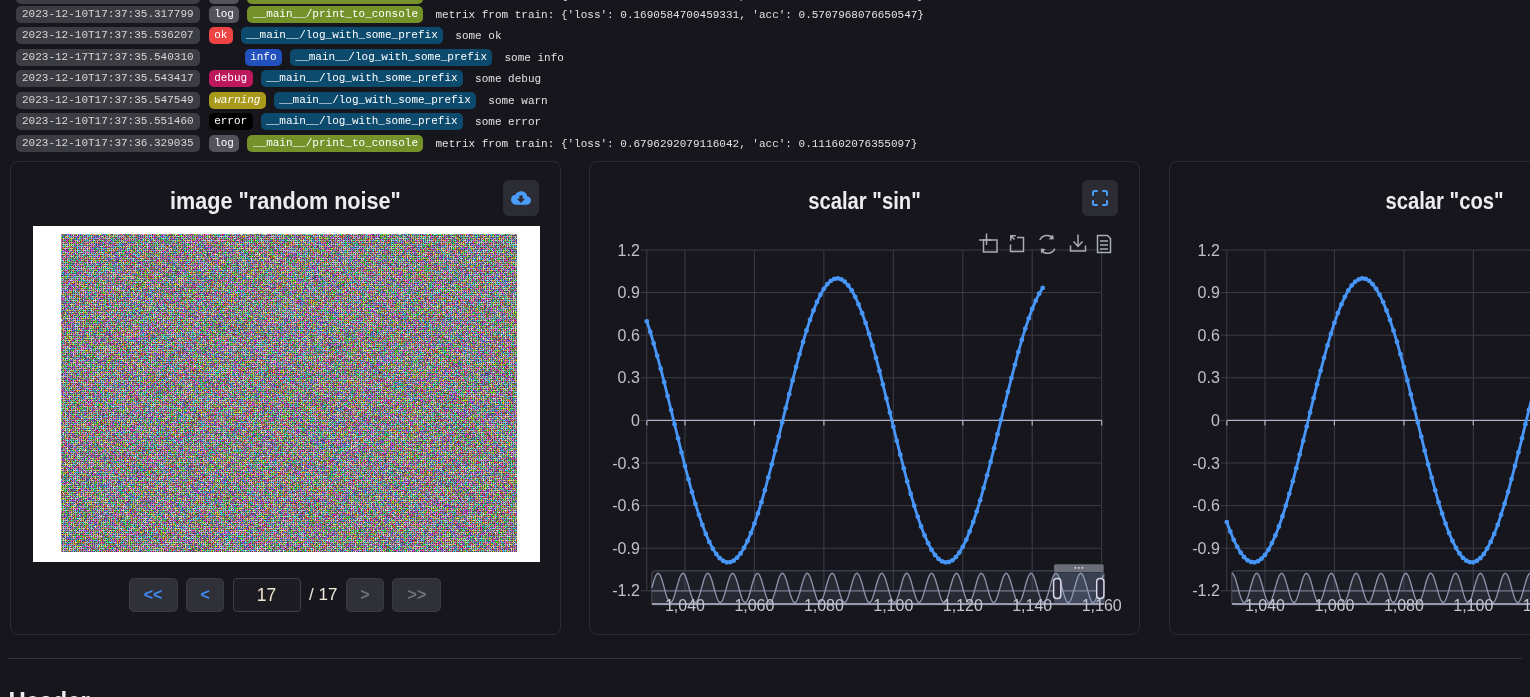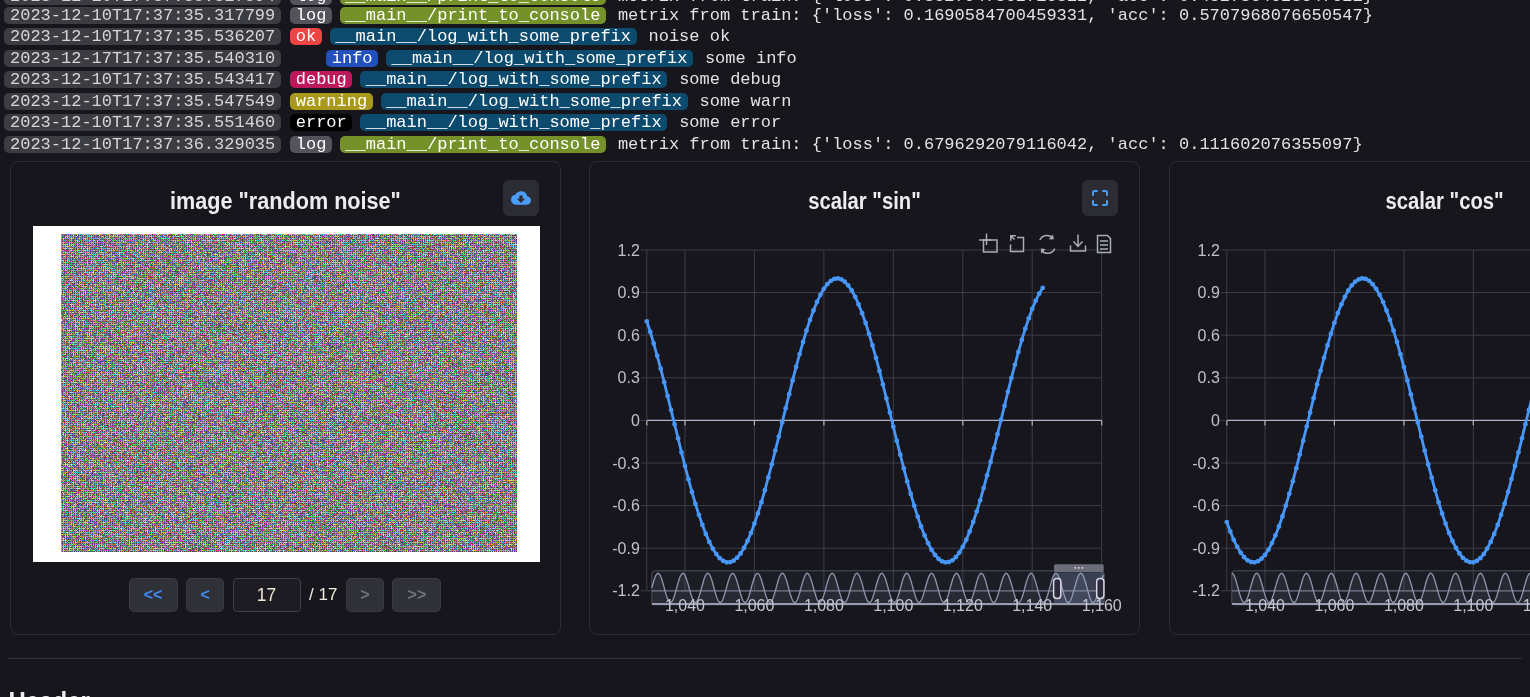--- a/index.html
+++ b/index.html
@@ -1,45 +1,45 @@
 <!DOCTYPE html>
 <html><head><meta charset="utf-8"><style>
 * { margin:0; padding:0; box-sizing:border-box; }
 html,body { width:1530px; height:697px; background:#16161c; overflow:hidden; position:relative;
   font-family:"Liberation Sans", sans-serif; }
-.logrow { position:absolute; left:4px; white-space:nowrap;
-  font-family:"Liberation Mono", monospace; font-size:17px; }
+.logrow { position:absolute; left:16px; white-space:nowrap;
+  font-family:"Liberation Mono", monospace; font-size:11px; }
 .b { display:inline-block; height:17px; line-height:17px; border-radius:5px;
   padding:0 5.5px; margin-right:8px; vertical-align:middle; color:#fff; }
 .ts { background:#3c3c43; color:#d6d6d8; margin-right:9px; padding:0 6px; }
 .b.src-olive, .b.src-teal { margin-right:12px; }
 .lvl-log { background:#53535b; }
 .lvl-ok { background:#ef4444; }
 .lvl-info { background:#2251bd;margin-left:36px; }
 .lvl-debug { background:#be185d; }
-.lvl-warning { background:#a9991b; }
+.lvl-warning { background:#a9991b;font-style:italic; }
 .lvl-error { background:#000000; }
 .src-olive { background:#75922a; }
 .src-teal { background:#0c4a6e; }
 .msg { color:#e2e2e4; vertical-align:middle; }
 .card { position:absolute; top:160.5px; width:551px; height:474px;
   border:1px solid #2c2c35; border-radius:8px; background:#16161c; }
 .ctitle { position:absolute; top:26.3px; left:0; width:100%; text-align:center;
   font-size:23px; font-weight:700; color:#ededf0; transform:scaleX(0.88); }
 .cbtn { position:absolute; top:18px; right:21px; width:36px; height:36px;
   background:#2c2c34; border-radius:6px; display:flex; align-items:center; justify-content:center; }
 .pgbtn { height:34px; background:#303038; border-radius:5px; border:1px solid #3a3a42;
   display:flex; align-items:center; justify-content:center;
   font-size:16px; font-weight:700; color:#3f8cf3; }
 .pgbtn.dis { color:#72737a; }
 </style></head><body>
 
 <div class="logrow" style="top:-12.6px"><span class="b ts">2023-12-10T17:37:35.317594</span><span class="b lvl-log">log</span><span class="b src-olive">__main__/print_to_console</span><span class="msg">metrix from train: {'loss': 0.3827947362718312, 'acc': 0.4827364623847621}</span></div>
 <div class="logrow" style="top:5.9px"><span class="b ts">2023-12-10T17:37:35.317799</span><span class="b lvl-log">log</span><span class="b src-olive">__main__/print_to_console</span><span class="msg">metrix from train: {'loss': 0.1690584700459331, 'acc': 0.5707968076650547}</span></div>
-<div class="logrow" style="top:27.4px"><span class="b ts">2023-12-10T17:37:35.536207</span><span class="b lvl-ok">ok</span><span class="b src-teal">__main__/log_with_some_prefix</span><span class="msg">noise ok</span></div>
+<div class="logrow" style="top:27.4px"><span class="b ts">2023-12-10T17:37:35.536207</span><span class="b lvl-ok">ok</span><span class="b src-teal">__main__/log_with_some_prefix</span><span class="msg">some ok</span></div>
 <div class="logrow" style="top:48.9px"><span class="b ts">2023-12-17T17:37:35.540310</span><span class="b lvl-info">info</span><span class="b src-teal">__main__/log_with_some_prefix</span><span class="msg">some info</span></div>
 <div class="logrow" style="top:70.4px"><span class="b ts">2023-12-10T17:37:35.543417</span><span class="b lvl-debug">debug</span><span class="b src-teal">__main__/log_with_some_prefix</span><span class="msg">some debug</span></div>
 <div class="logrow" style="top:91.9px"><span class="b ts">2023-12-10T17:37:35.547549</span><span class="b lvl-warning">warning</span><span class="b src-teal">__main__/log_with_some_prefix</span><span class="msg">some warn</span></div>
 <div class="logrow" style="top:113.4px"><span class="b ts">2023-12-10T17:37:35.551460</span><span class="b lvl-error">error</span><span class="b src-teal">__main__/log_with_some_prefix</span><span class="msg">some error</span></div>
 <div class="logrow" style="top:134.9px"><span class="b ts">2023-12-10T17:37:36.329035</span><span class="b lvl-log">log</span><span class="b src-olive">__main__/print_to_console</span><span class="msg">metrix from train: {'loss': 0.6796292079116042, 'acc': 0.111602076355097}</span></div>
 
 <div class="card" style="left:9.5px">
   <div class="ctitle" style="transform:scaleX(0.94)">image "random noise"</div>
   <div class="cbtn">
       <svg width="20" height="20" viewBox="0 0 24 24">

